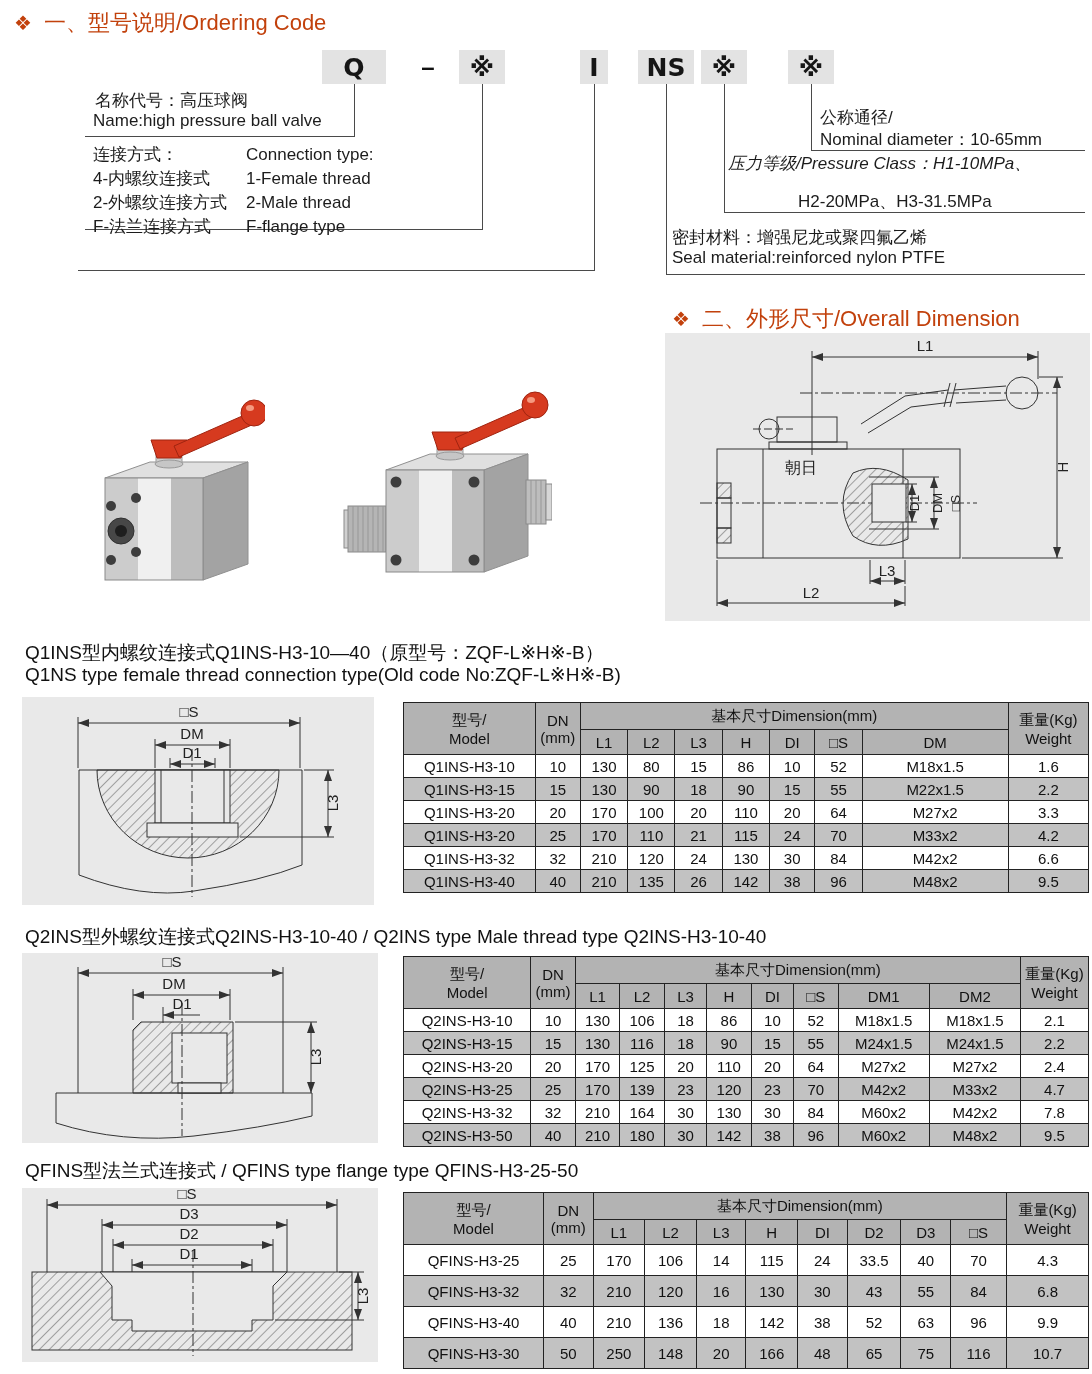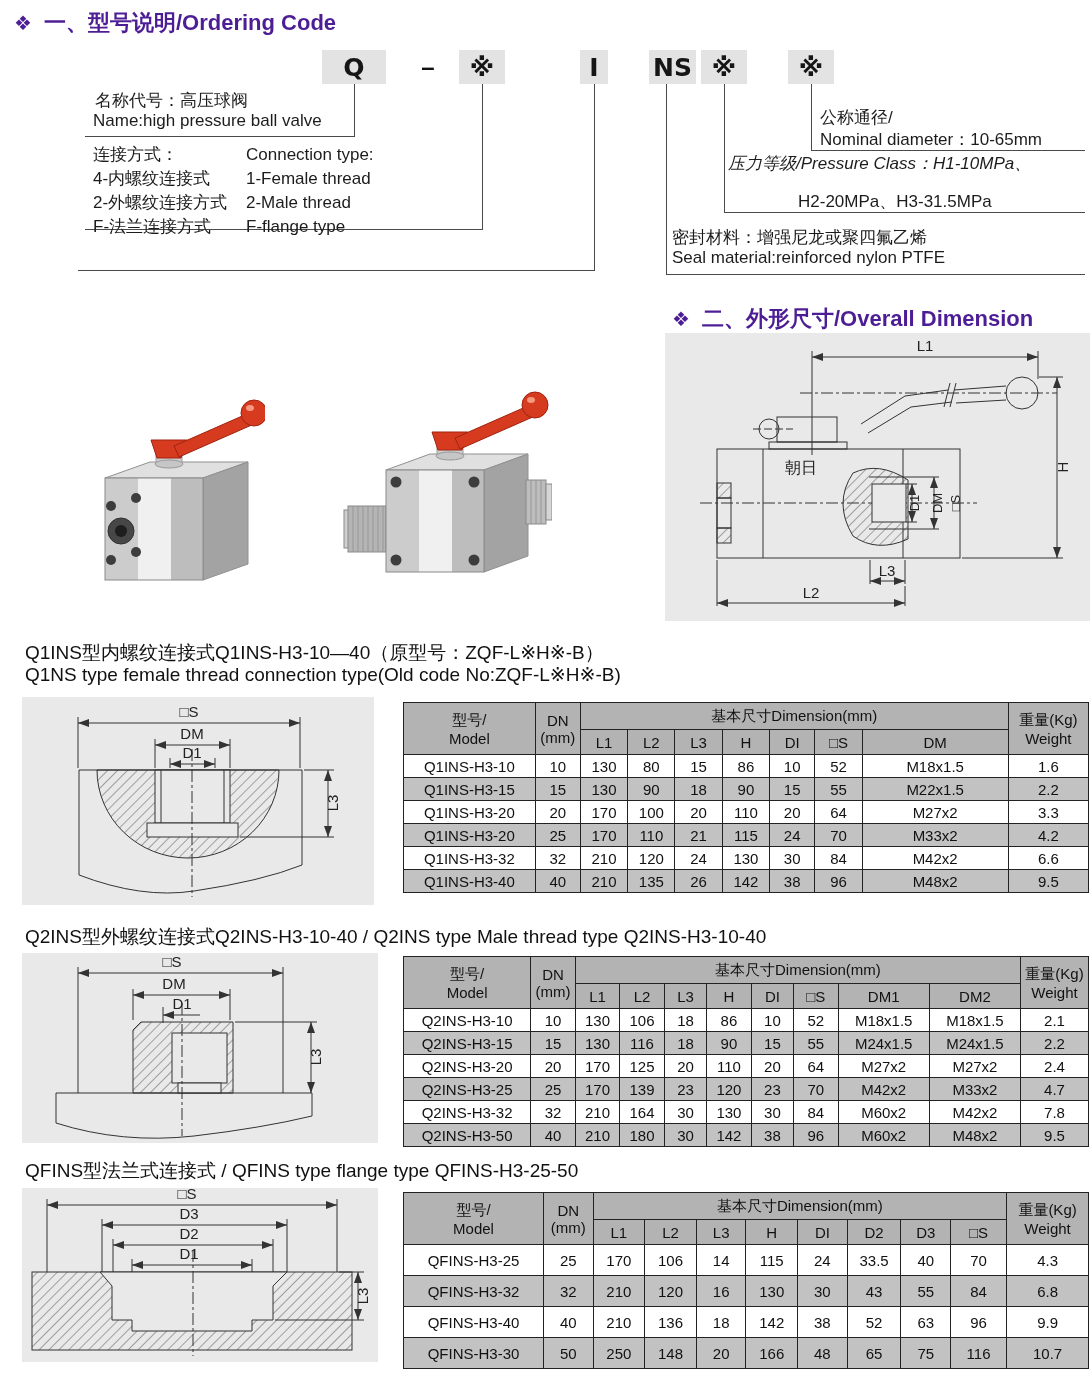--- a/index.html
+++ b/index.html
@@ -1,20 +1,20 @@
 <!DOCTYPE html>
 <html><head>
 <meta charset="utf-8">
 <style>
   * { margin:0; padding:0; box-sizing:border-box; }
   html,body { background:#ffffff; }
   #page { position:relative; width:1092px; height:1374px; background:#ffffff;
           font-family:"Liberation Sans","DejaVu Sans",sans-serif; color:#111; overflow:hidden; }
   .abs { position:absolute; }
-  .sec-title { position:absolute; font-size:22px; font-weight:bold; color:#4c1d95; white-space:nowrap; }
+  .sec-title { position:absolute; font-size:22px; font-weight:normal; color:#c2410c; white-space:nowrap; }
   .sec-title .diamond { font-family:"DejaVu Sans",sans-serif; margin-right:12px; font-size:20px; }
   .code-box { position:absolute; top:50px; height:34px; background:#e3e3e3;
               display:flex; align-items:center; justify-content:center;
               font-weight:bold; font-size:25px; color:#161616;
               font-family:"DejaVu Sans",sans-serif; }
   .code-dash { position:absolute; top:50px; height:34px; display:flex; align-items:center;
                justify-content:center; font-size:24px; font-weight:bold; }
   .vline { position:absolute; width:1px; background:#4a4a4a; }
   .hline { position:absolute; height:1px; background:#4a4a4a; }
   .ann { position:absolute; font-size:17px; color:#1c1c1c; white-space:nowrap; }
@@ -39,21 +39,21 @@
 <div id="page">
 
   <div class="sec-title" style="left:14px; top:8px;">
     <span class="diamond">❖</span><span>一、型号说明/Ordering Code</span>
   </div>
 
   <div class="code-box" style="left:322px; width:64px;">Q</div>
   <div class="code-dash" style="left:415px; width:26px;">–</div>
   <div class="code-box" style="left:459px; width:46px;">※</div>
   <div class="code-box" style="left:580px; width:28px;">I</div>
-  <div class="code-box" style="left:638px; width:47px;margin-left:11px;">NS</div>
+  <div class="code-box" style="left:638px; width:56px;">NS</div>
   <div class="code-box" style="left:701px; width:46px;">※</div>
   <div class="code-box" style="left:788px; width:46px;">※</div>
 
   <div class="vline" style="left:354px; top:84px; height:52px;"></div>
   <div class="vline" style="left:482px; top:84px; height:145px;"></div>
   <div class="vline" style="left:594px; top:84px; height:186px;"></div>
   <div class="vline" style="left:666px; top:84px; height:190px;"></div>
   <div class="vline" style="left:724px; top:84px; height:128px;"></div>
   <div class="vline" style="left:811px; top:84px; height:66px;"></div>
 

